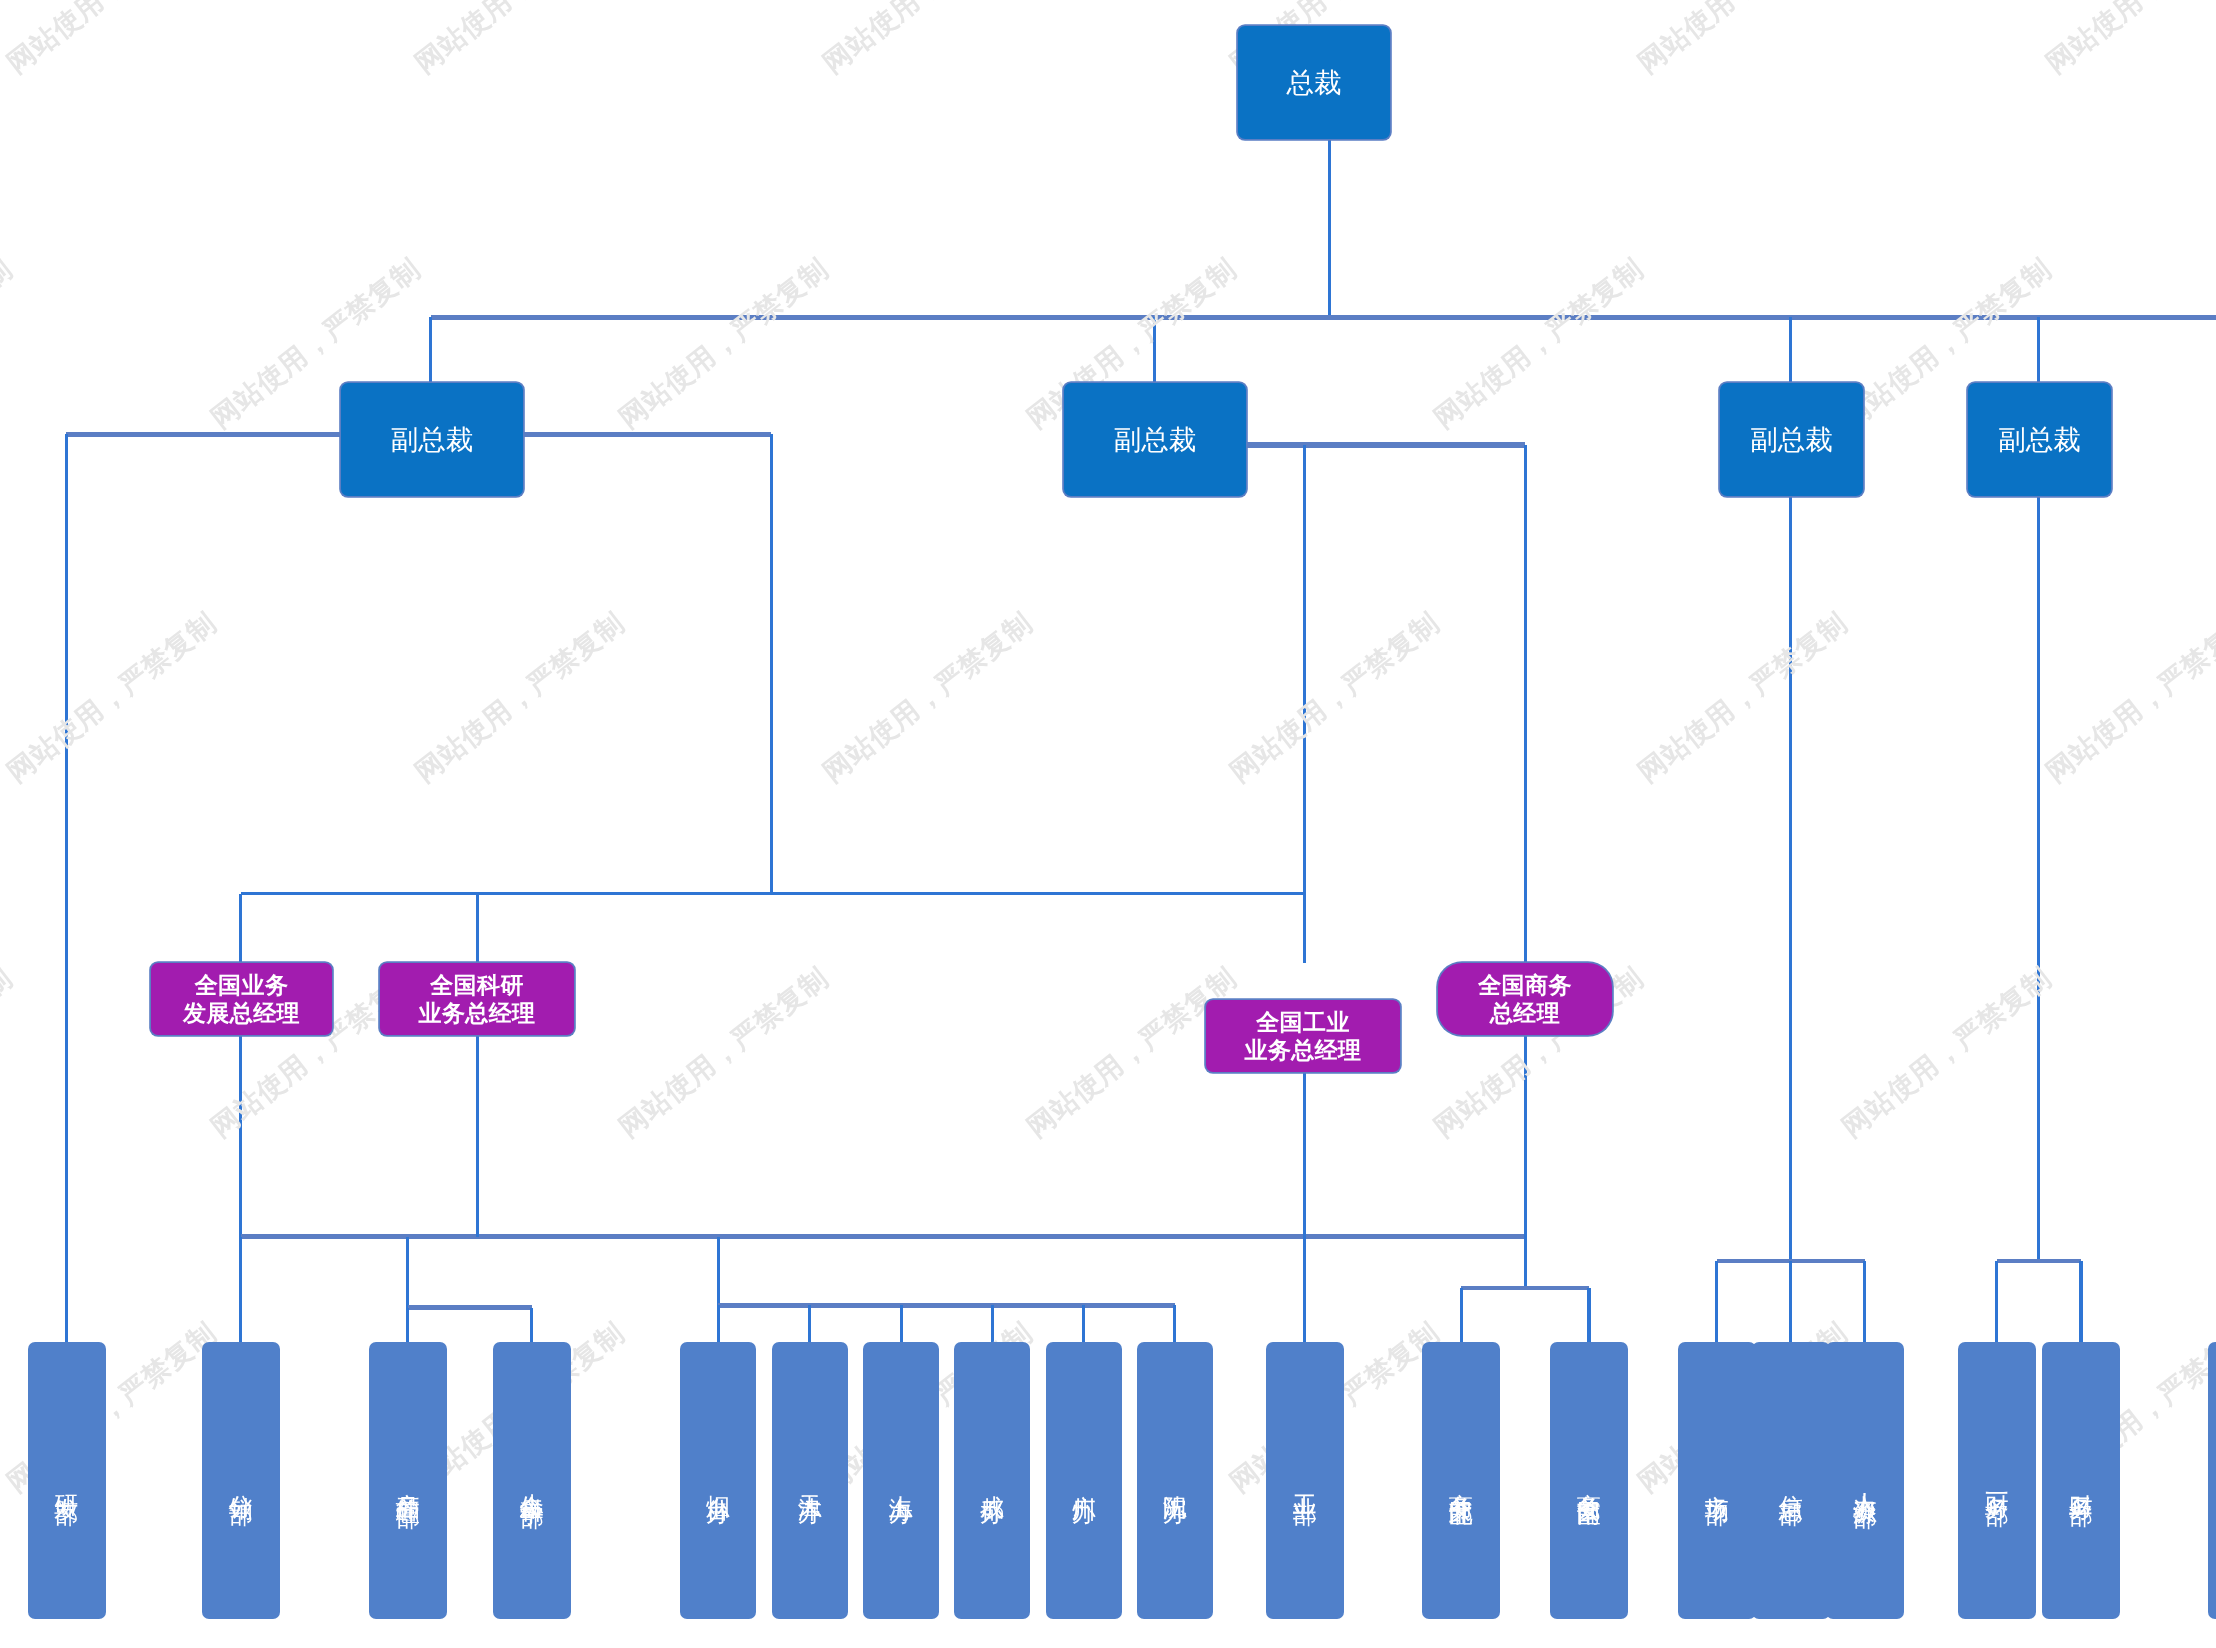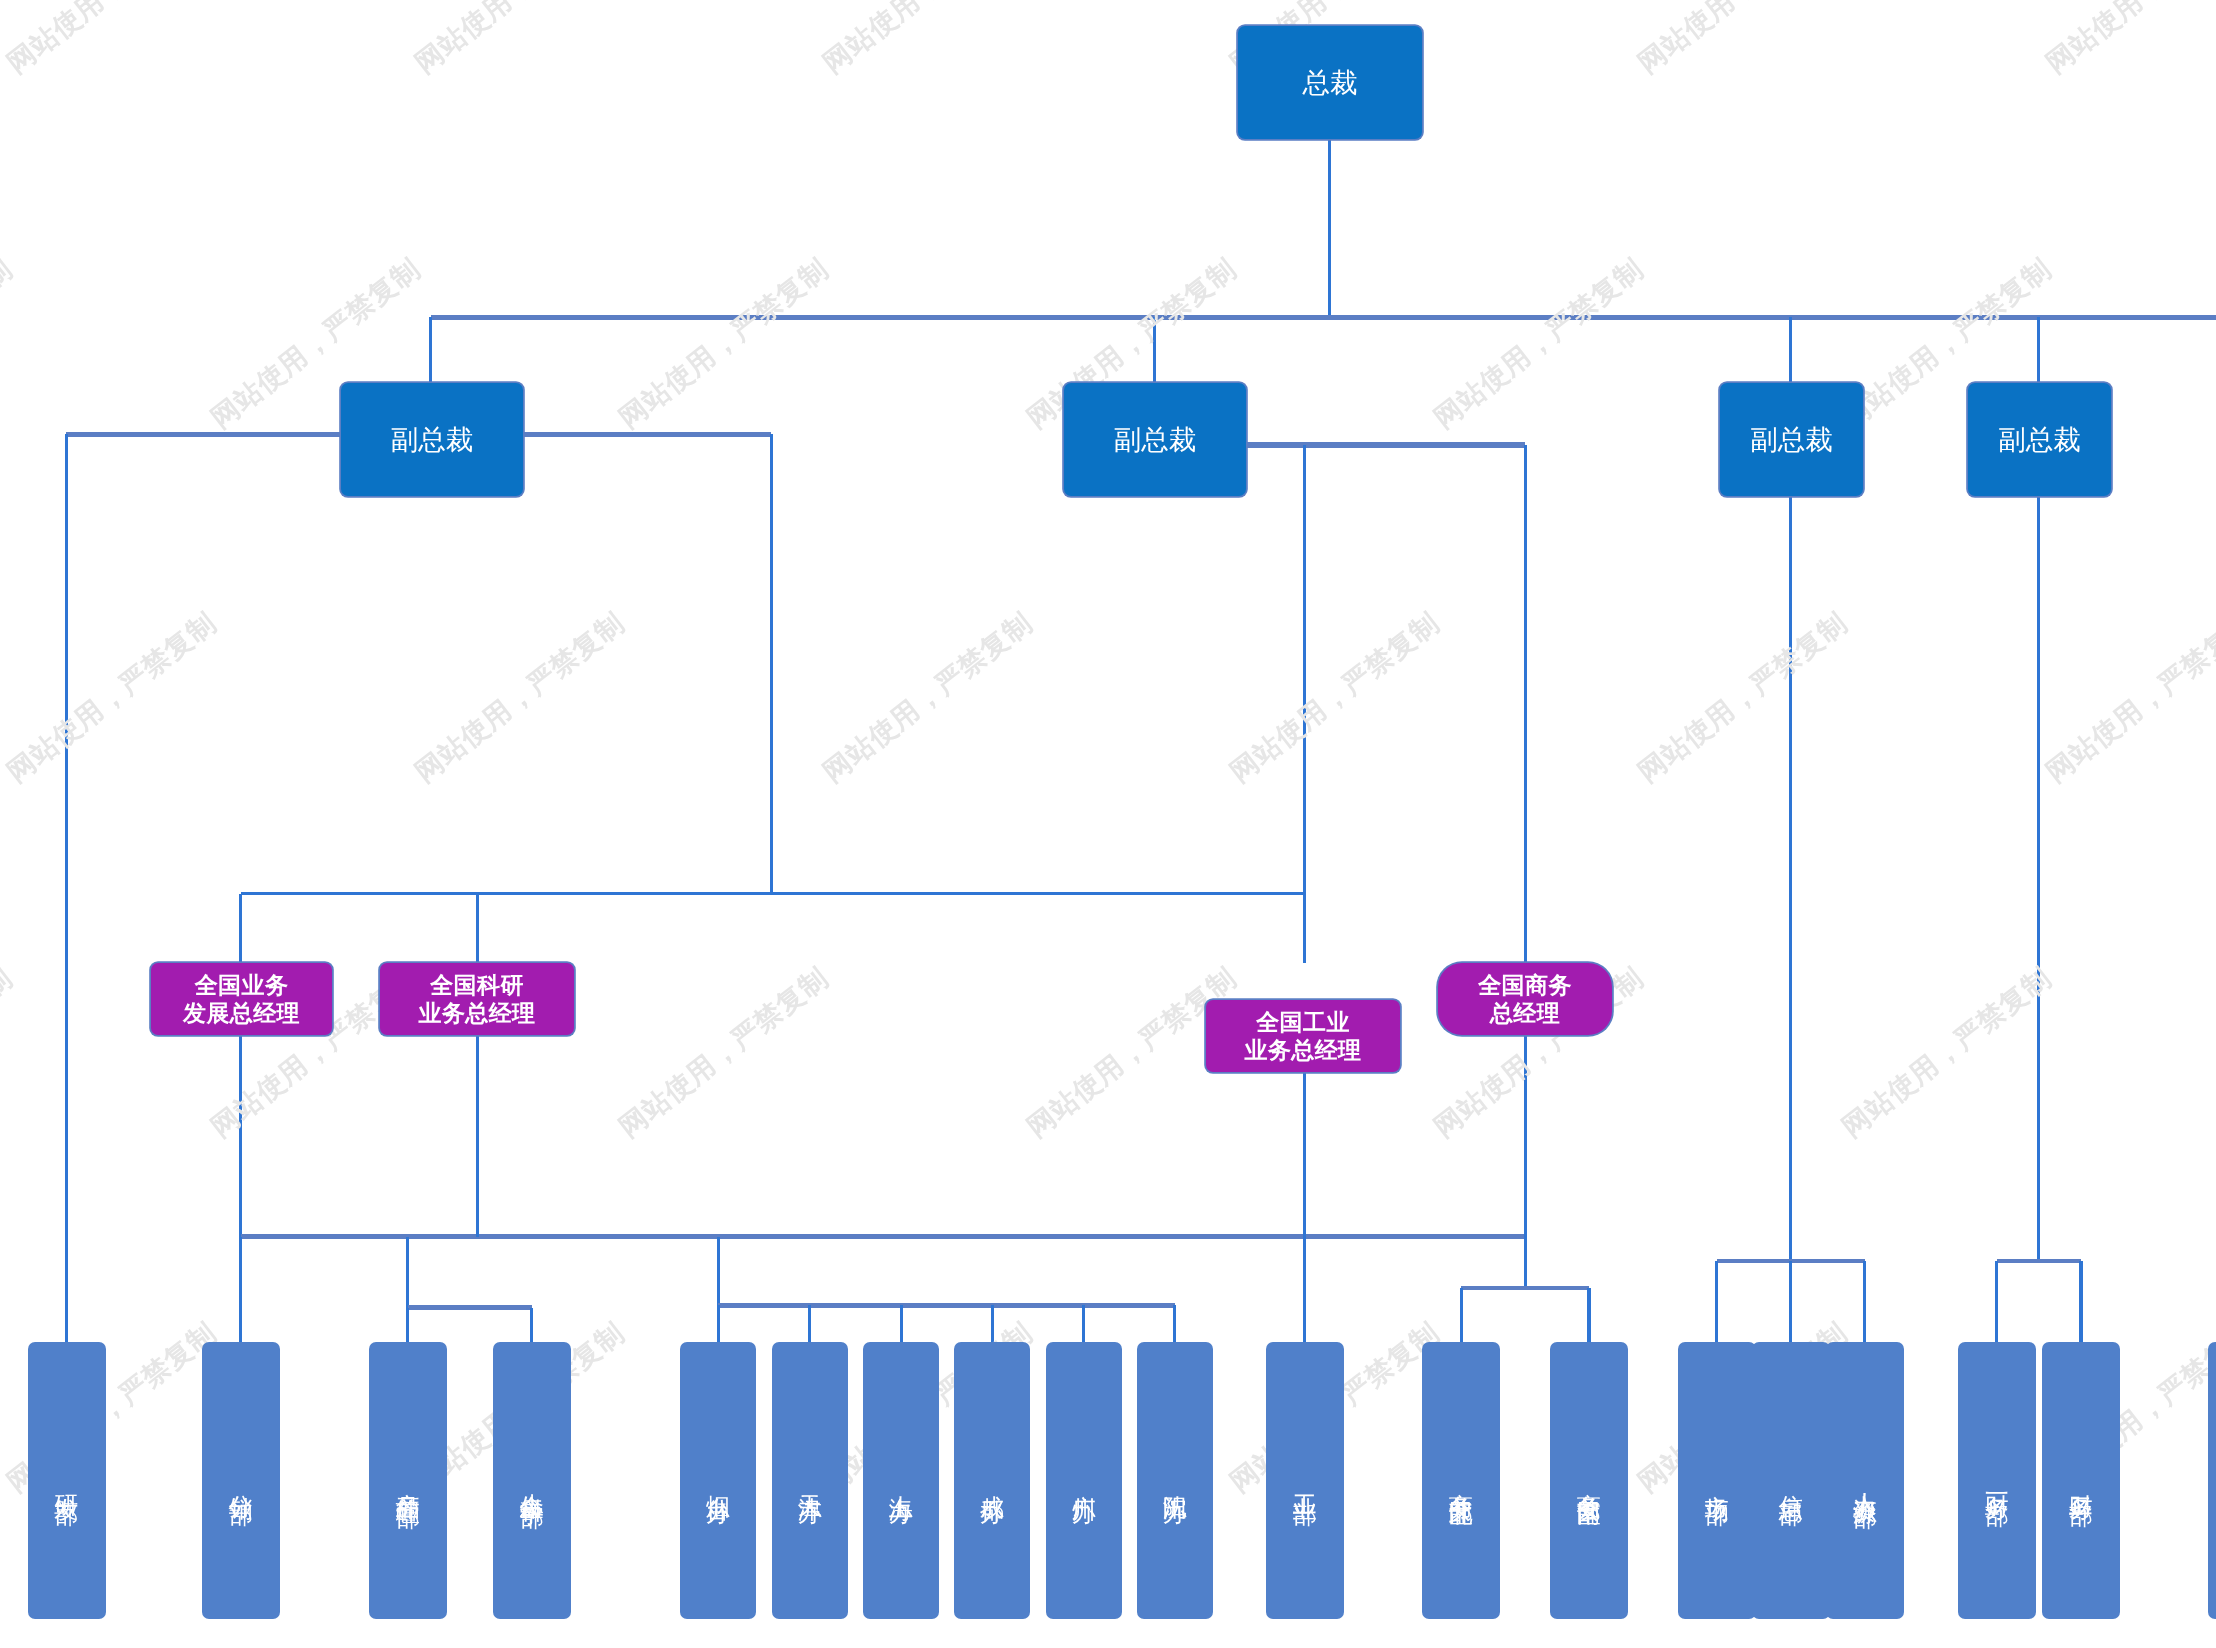--- a/index.html
+++ b/index.html
@@ -201,21 +201,21 @@
 
       <line x1="5240" y1="1570" x2="5240" y2="2905"></line>
       <line x1="5070" y1="2905" x2="5385" y2="2905" stroke="#5b7ec4" stroke-width="10"></line>
       <line x1="5070" y1="2905" x2="5070" y2="3027"></line>
       <line x1="5385" y1="2905" x2="5385" y2="3027"></line>
     </g>
   </svg>
 
   <div id="node-layer">
 
-    <div class="node lvl-exec" style="left:1238px; top:26px; width:184px; height:113px;">
+    <div class="node lvl-exec" style="left:1238px; top:26px; width:152px; height:113px;">
       <span class="label">总裁</span>
     </div>
 
     <div class="node lvl-exec" style="left:341px; top:383px; width:182px; height:113px;">
       <span class="label">副总裁</span>
     </div>
 
     <div class="node lvl-exec" style="left:1064px; top:383px; width:182px; height:113px;">
       <span class="label">副总裁</span>
     </div>

